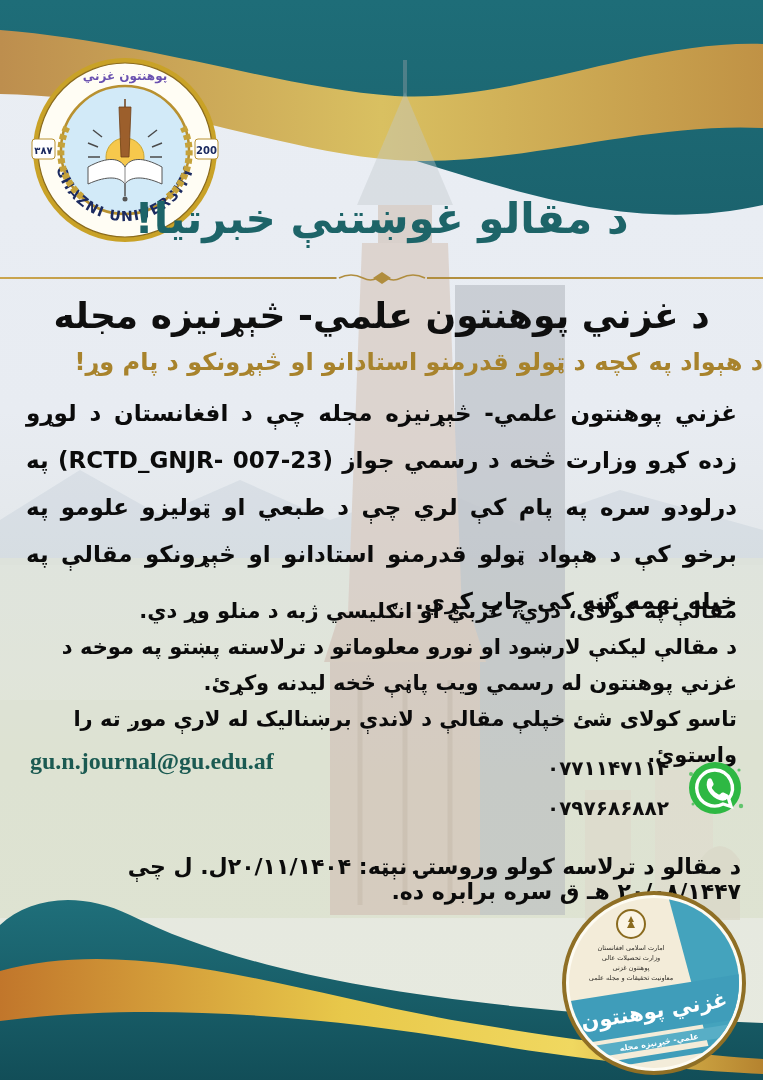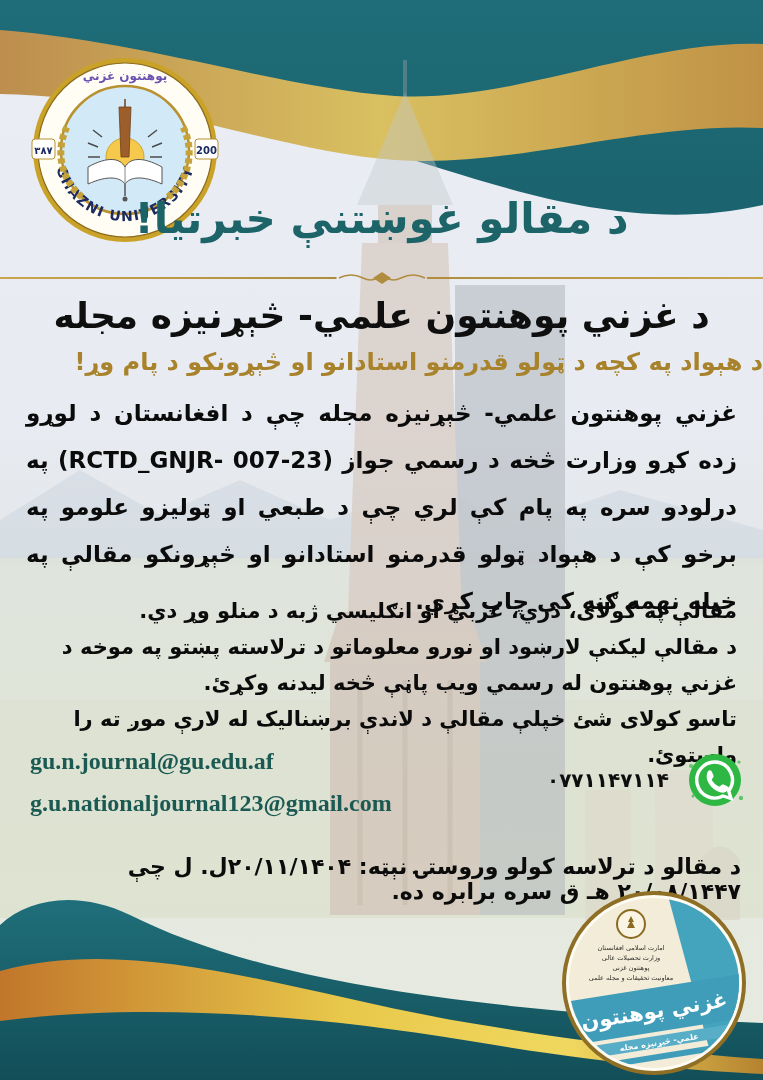--- a/index.html
+++ b/index.html
@@ -142,36 +142,36 @@
 
   <div class="abs lines">
     <div>مقالې په کولای، دري، عربي او انګليسي ژبه د منلو وړ دي.</div>
     <div>د مقالې ليکنې لارښود او نورو معلوماتو د ترلاسته پښتو په موخه د غزني پوهنتون له رسمي ویب پاڼې څخه لیدنه وکړئ.</div>
     <div>تاسو کولای شئ خپلې مقالې د لاندې برښنالیک له لارې موږ ته را واستوئ.</div>
   </div>
 
   <div class="abs contact">
     <div class="emails">
       <div>gu.n.journal@gu.edu.af</div>
-      <div>g.u.nationaljournal123@gmail.com</div>
     </div>
     <div class="wa">
       <div class="wa-ic">
         <svg viewBox="0 0 64 64" width="64" height="64">
           <circle cx="32" cy="32" r="26" fill="#2eb843"></circle>
           <circle cx="8" cy="18" r="2" fill="#2eb843" opacity=".7"></circle>
           <circle cx="56" cy="14" r="1.6" fill="#2eb843" opacity=".7"></circle>
           <circle cx="58" cy="50" r="2.2" fill="#2eb843" opacity=".7"></circle>
           <circle cx="10" cy="48" r="1.5" fill="#2eb843" opacity=".7"></circle>
           <path d="M32,14 a18,18 0 1 0 8,34 l8,2.5 l-2.3,-7.6 a18,18 0 0 0 -13.7,-28.9 Z" fill="none" stroke="#ffffff" stroke-width="3.4"></path>
           <path d="M25,23 q3,-2 4,1 l1.5,3.5 q.5,1.5 -1,2.8 q-1.2,1 -.3,2.5 q2.2,3.6 6,5.4 q1.6,.8 2.6,-.6 q1.2,-1.7 2.8,-1 l4,1.8 q2.5,1.2 .5,3.6 q-3,3.8 -8,2.2 q-7.5,-2.4 -11.6,-9.3 q-3.4,-6 -.5,-11.9 Z" fill="#ffffff"></path>
         </svg>
       </div>
       <div class="phones">
         <div>۰۷۷۱۱۴۷۱۱۴</div>
+        <div>۰۷۹۷۶۸۶۸۸۲</div>
       </div>
     </div>
   </div>
 
   <div class="abs deadline">د مقالو د ترلاسه کولو وروستۍ نېټه: ۲۰/۱۱/۱۴۰۴ل. ل چې ۲۰/۰۸/۱۴۴۷ هـ ق سره برابره ده.</div>
 
   <svg class="abs ftr" viewBox="0 0 763 205" aria-hidden="true">
     <defs>
       <linearGradient id="tealB" x1="0" y1="0" x2="0" y2="1">
         <stop offset="0" stop-color="#1f6f7a"></stop>

